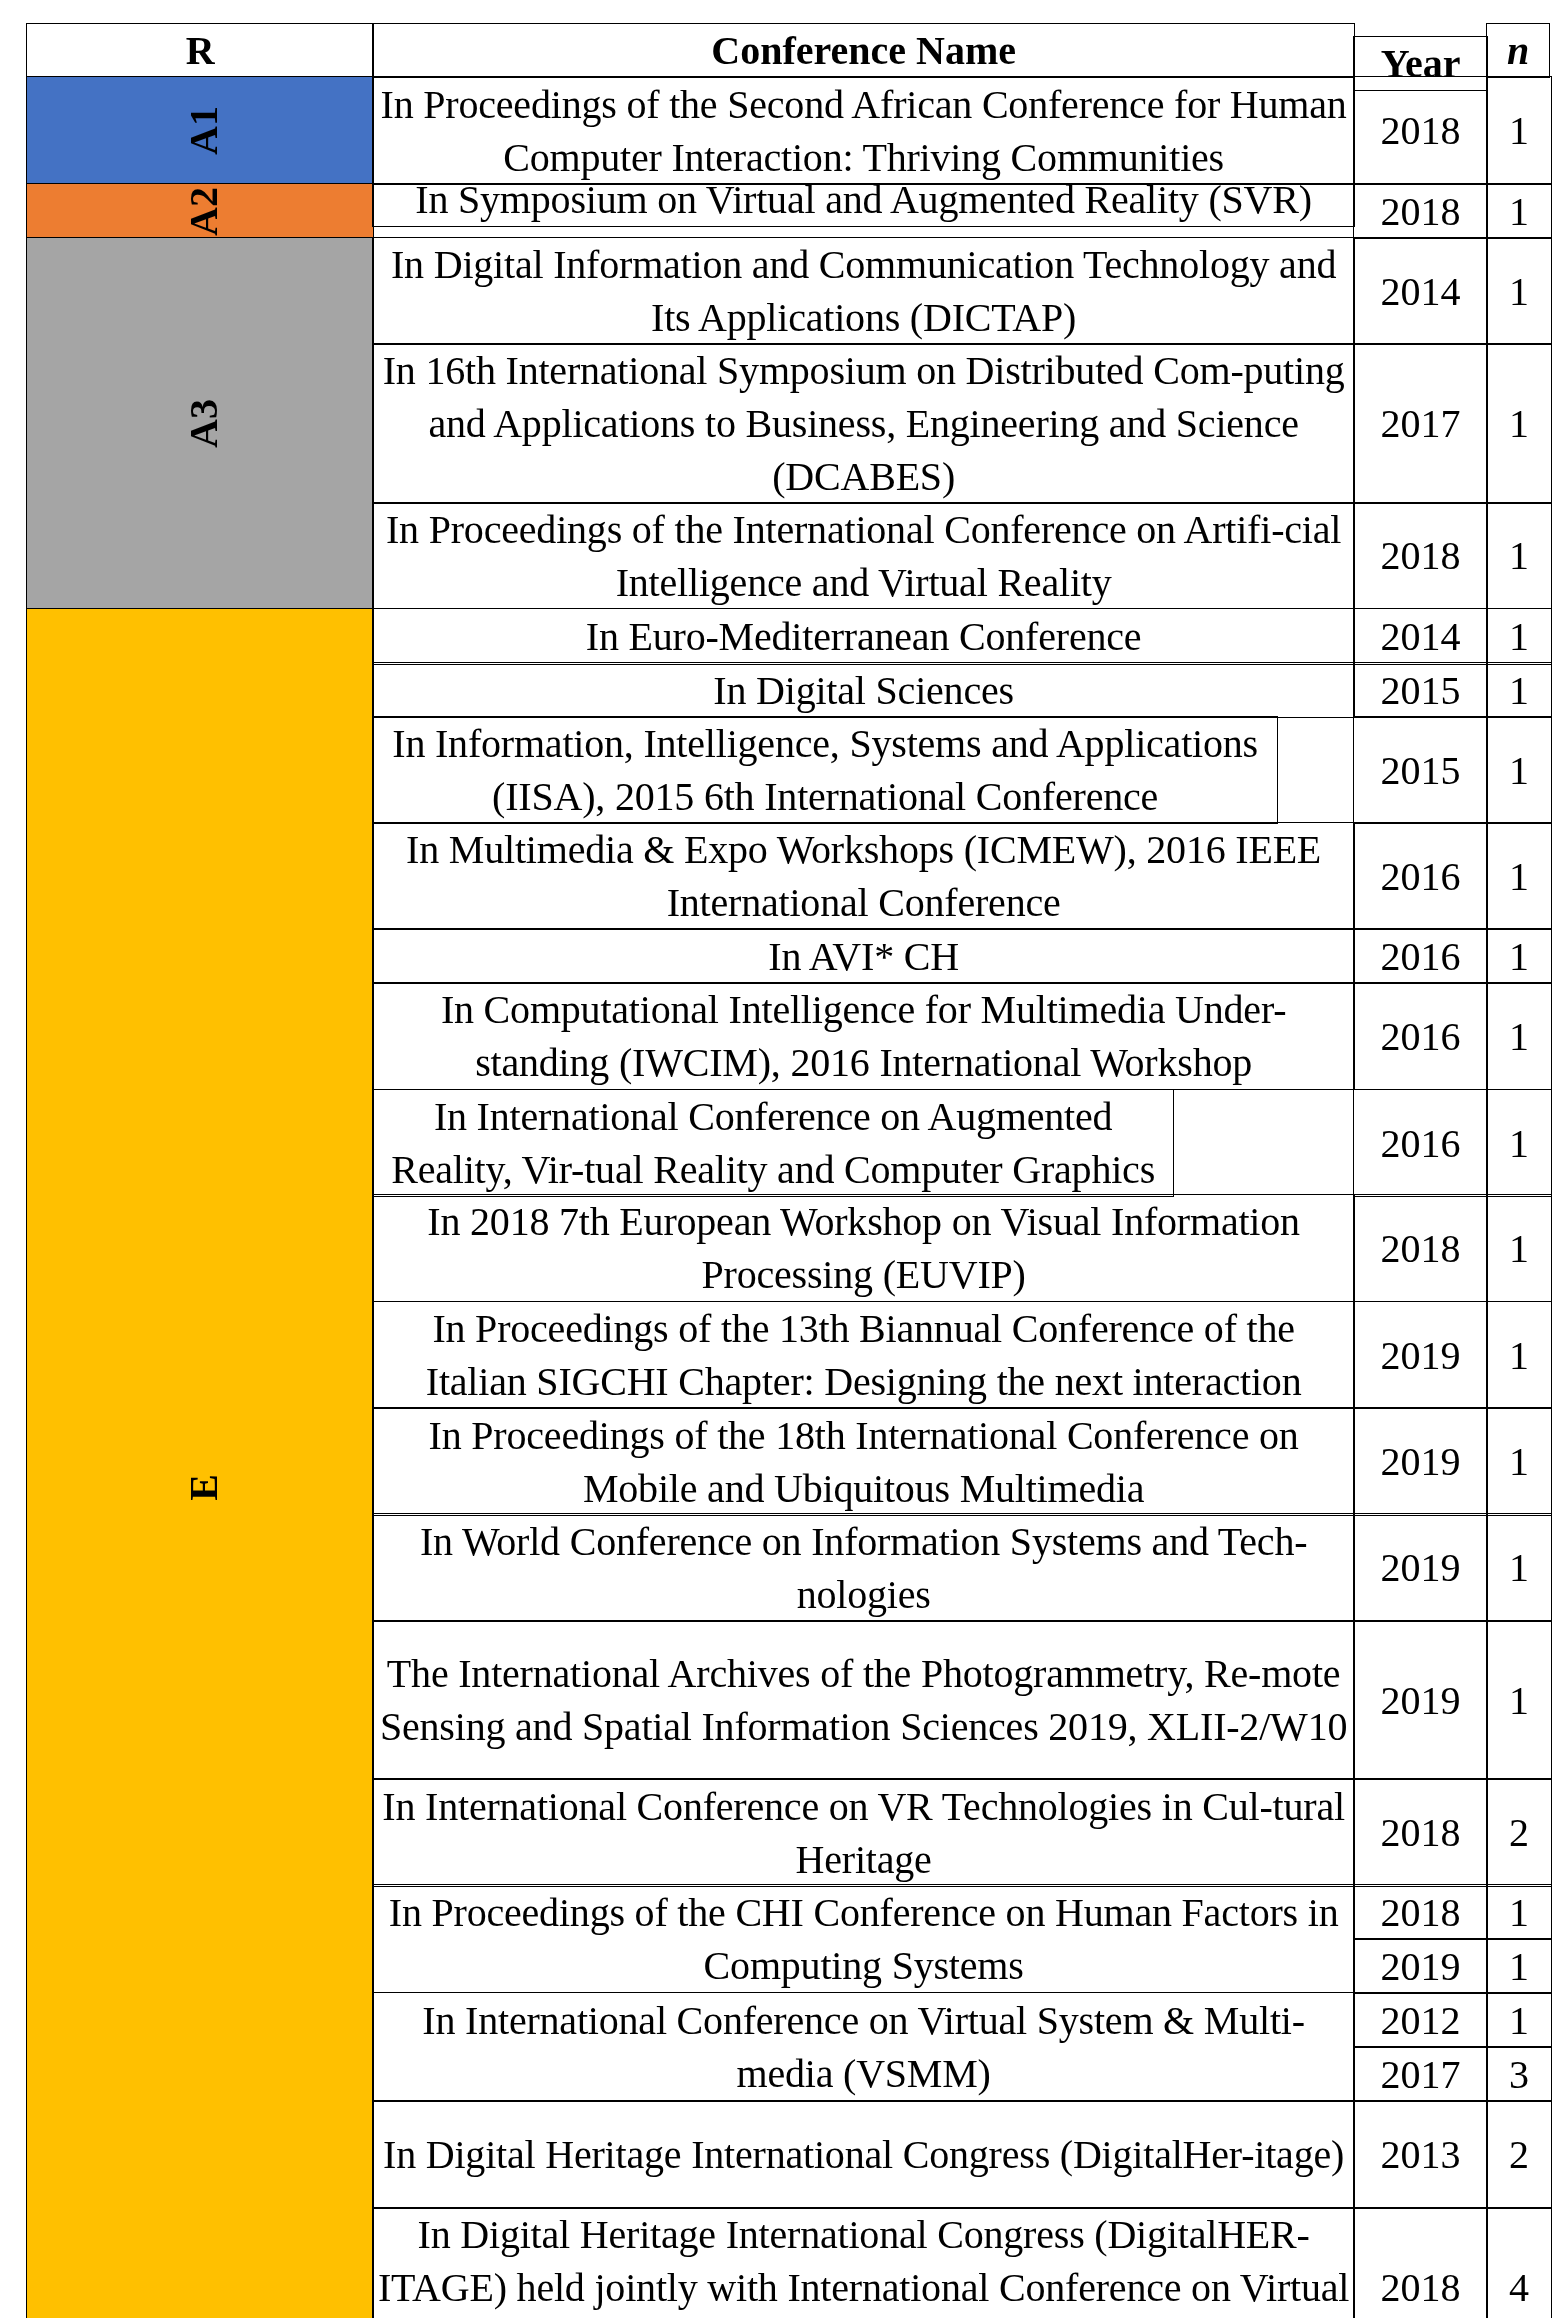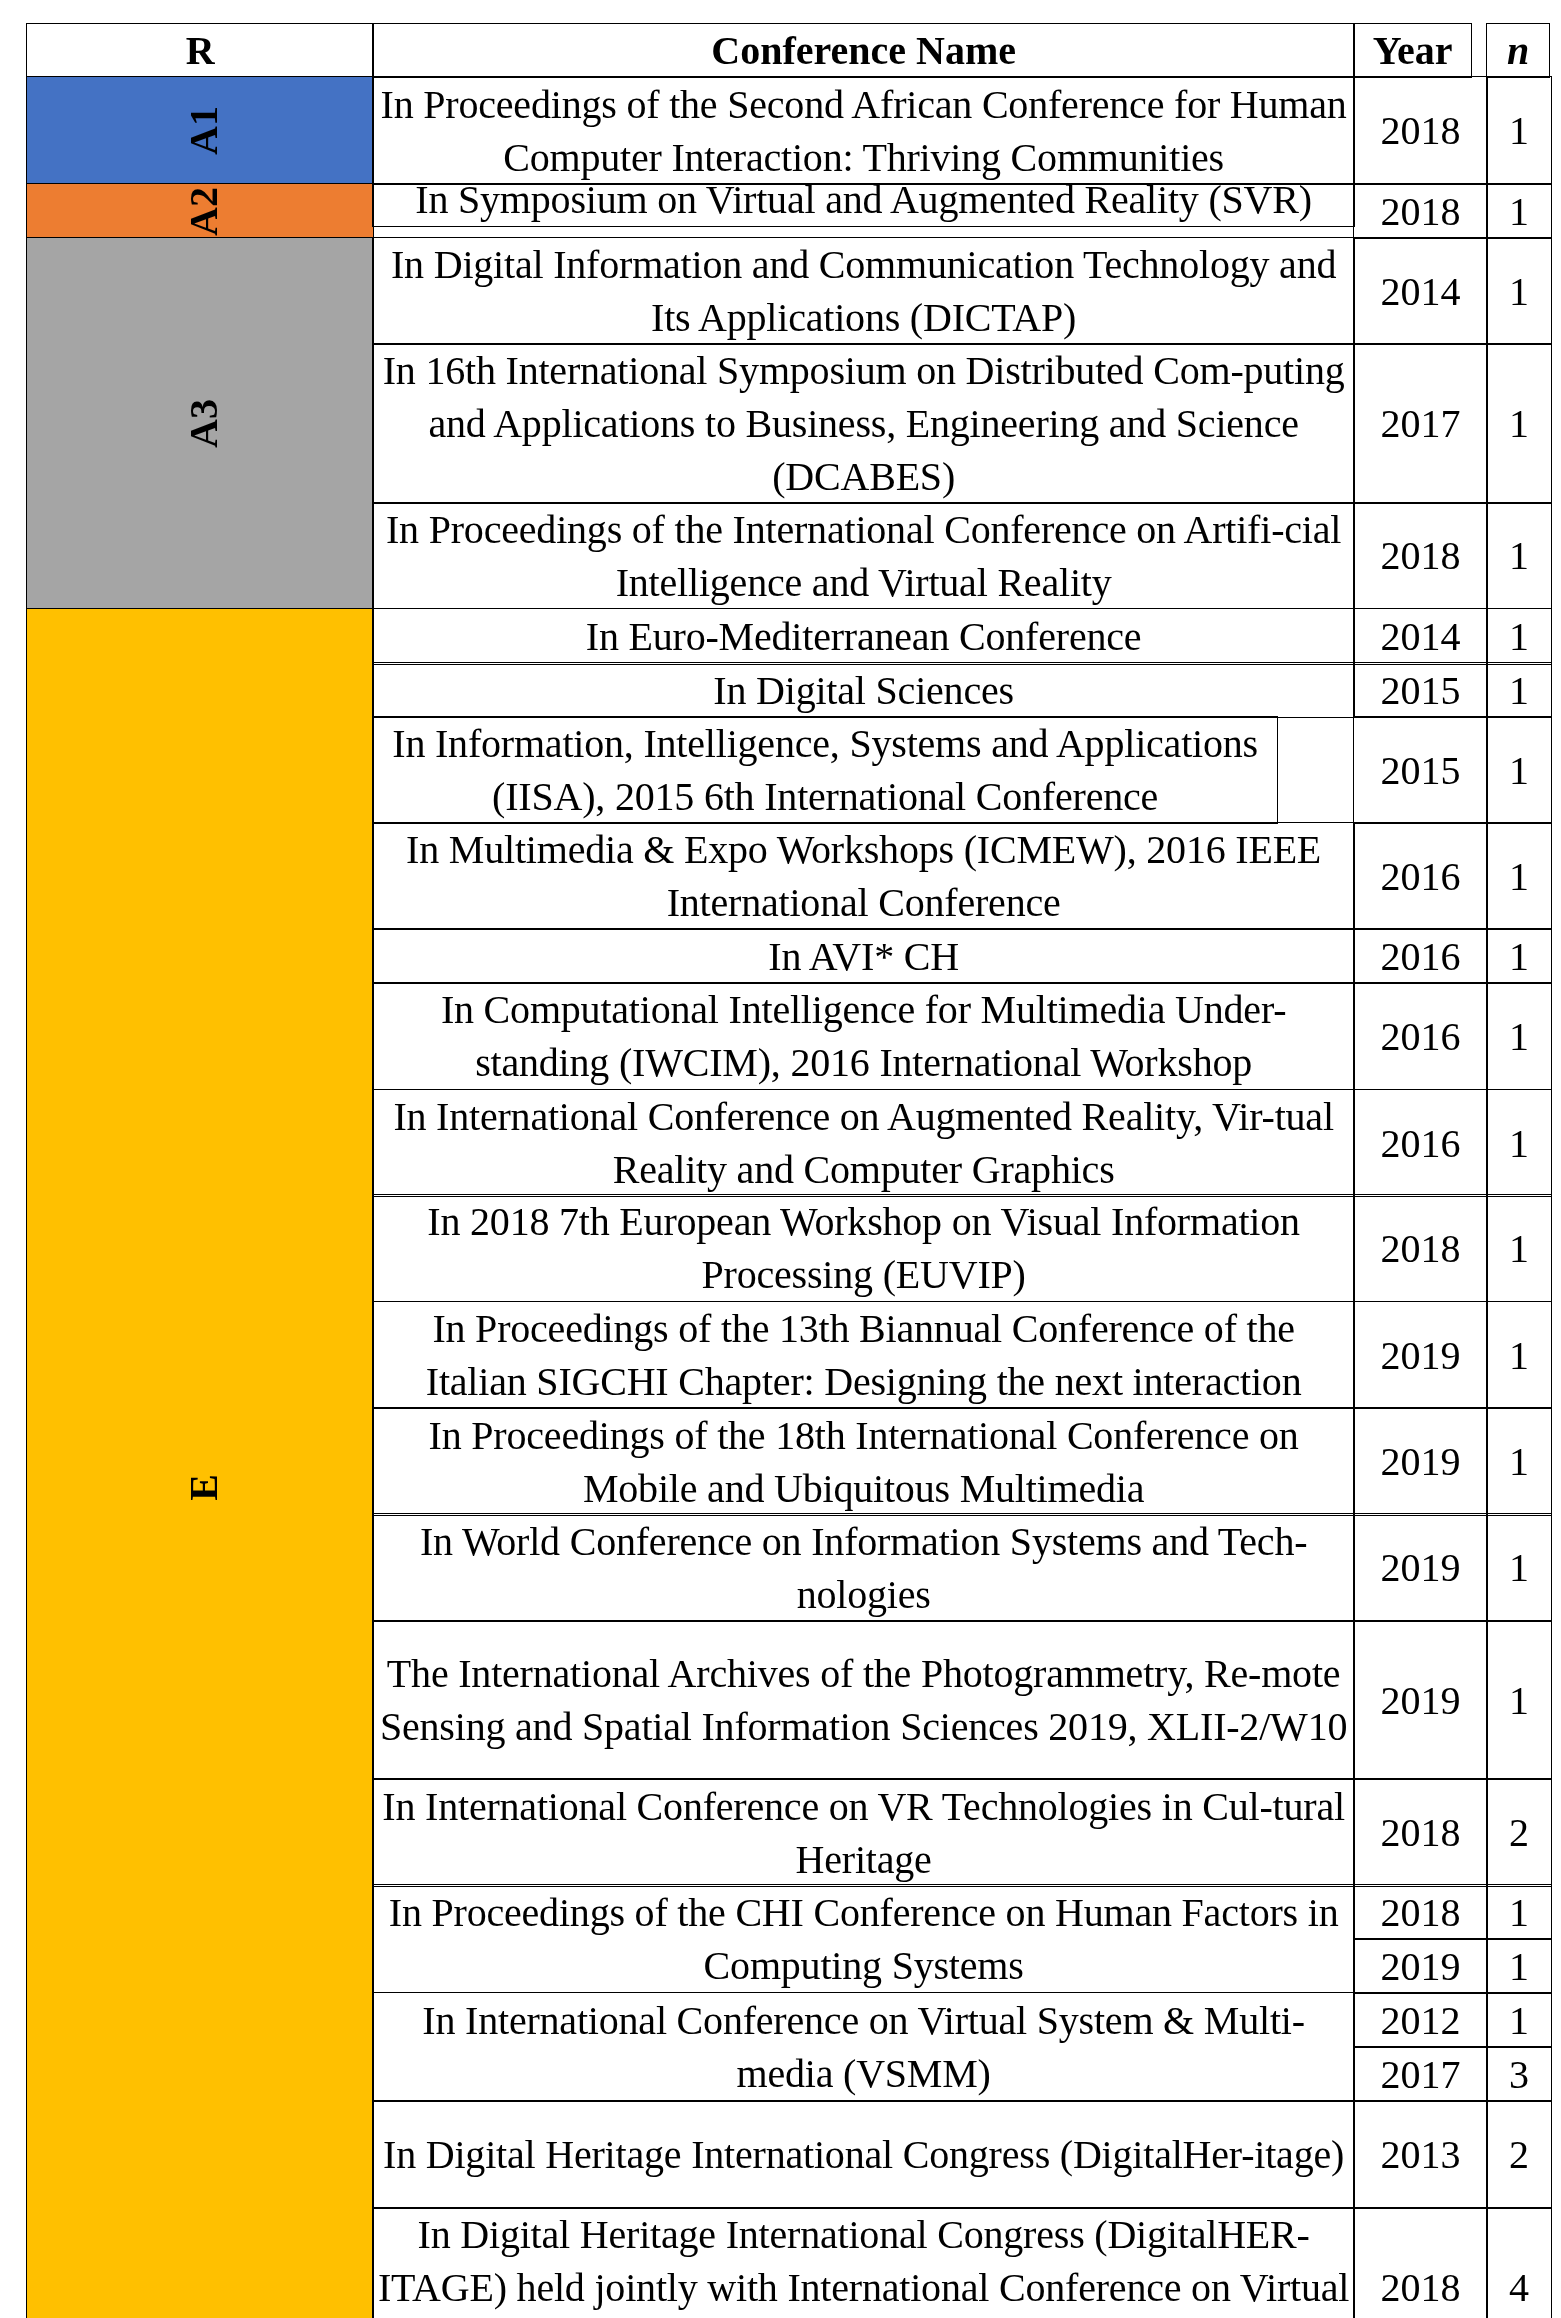--- a/index.html
+++ b/index.html
@@ -19,21 +19,21 @@
 <body>
 
 <div id="table">
 
   <div class="cell hdr" style="left:0;top:0;width:348px;height:55px;">
     <span>R</span>
   </div>
   <div class="cell hdr" style="left:346px;top:0;width:983px;height:55px;">
     <span>Conference Name</span>
   </div>
-  <div class="cell hdr" style="left:1327px;top:0;width:119px;height:55px;">
+  <div class="cell hdr" style="left:1327px;top:13px;width:135px;height:55px;">
     <span>Year</span>
   </div>
   <div class="cell hdr hdr-n" style="left:1460px;top:0;width:64px;height:55px;">
     <span>n</span>
   </div>
 <div class="cell " style="left: 0px; top: 53px; width: 348px; height: 109px; background: rgb(68, 114, 196); padding-left: 6.5px;">
       <span class="vlabel">A1</span>
     </div>
     <div class="cell " style="left: 0px; top: 160px; width: 348px; height: 56px; background: rgb(237, 125, 49); padding-left: 6.5px;">
       <span class="vlabel">A2</span>
@@ -136,21 +136,21 @@
     </div>
     <div class="cell " style="left: 346px; top: 959px; width: 983px; height: 108px;">
       <span class="txt">In Computational Intelligence for Multimedia Under-standing (IWCIM), 2016 International Workshop</span>
     </div>
     <div class="cell " style="left: 1327px; top: 959px; width: 135px; height: 108px;">
       <span class="num">2016</span>
     </div>
     <div class="cell " style="left: 1460px; top: 959px; width: 66px; height: 108px;">
       <span class="num">1</span>
     </div>
-    <div class="cell " style="left: 346px; top: 1066px; width: 983px; height: 108px;">
+    <div class="cell " style="left: 346px; top: 1066px; width: 802px; height: 108px;">
       <span class="txt">In International Conference on Augmented Reality, Vir-tual Reality and Computer Graphics</span>
     </div>
     <div class="cell " style="left: 1327px; top: 1066px; width: 135px; height: 108px;">
       <span class="num">2016</span>
     </div>
     <div class="cell " style="left: 1460px; top: 1066px; width: 66px; height: 108px;">
       <span class="num">1</span>
     </div>
     <div class="cell " style="left: 346px; top: 1171px; width: 983px; height: 108px;">
       <span class="txt">In 2018 7th European Workshop on Visual Information Processing (EUVIP)</span>

